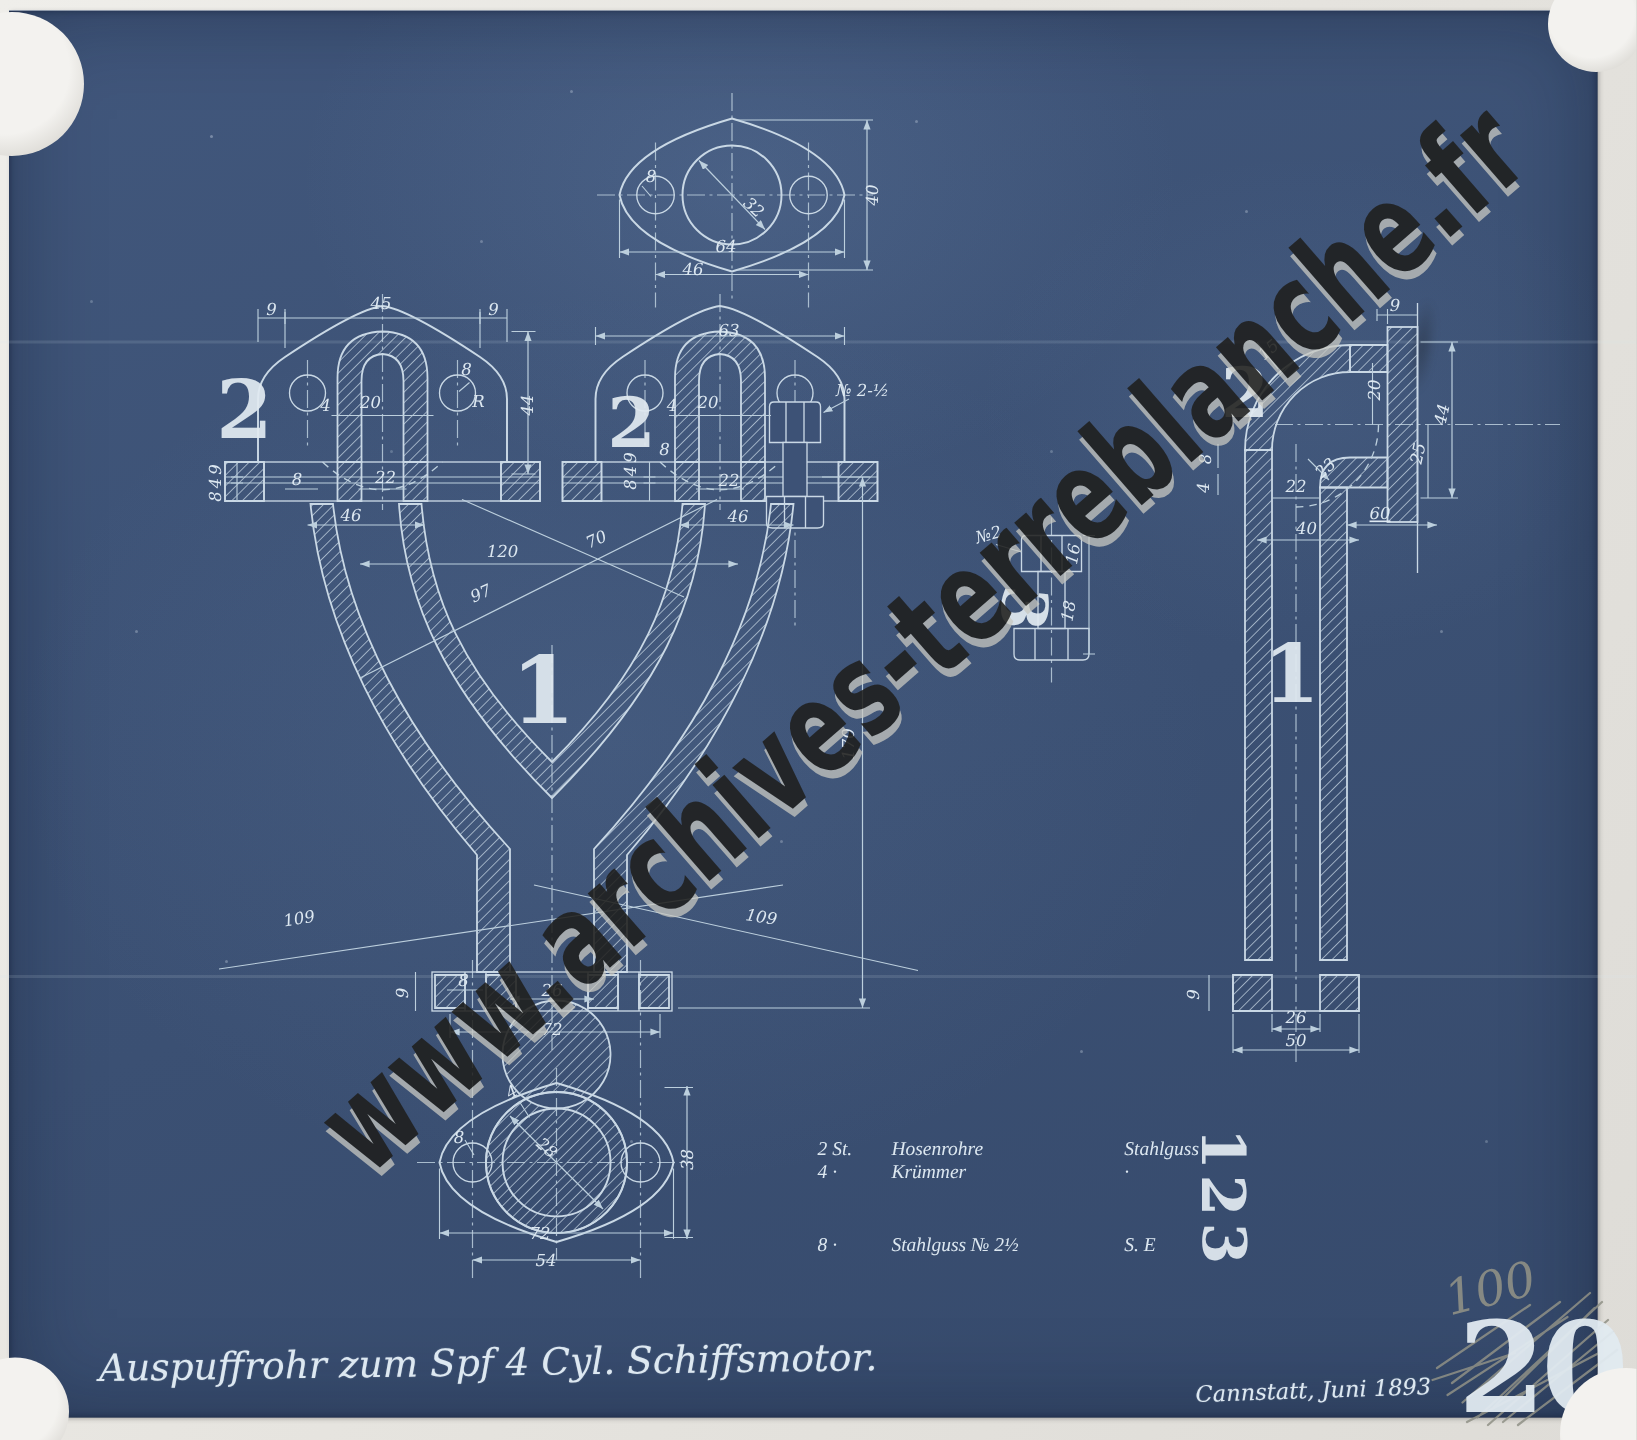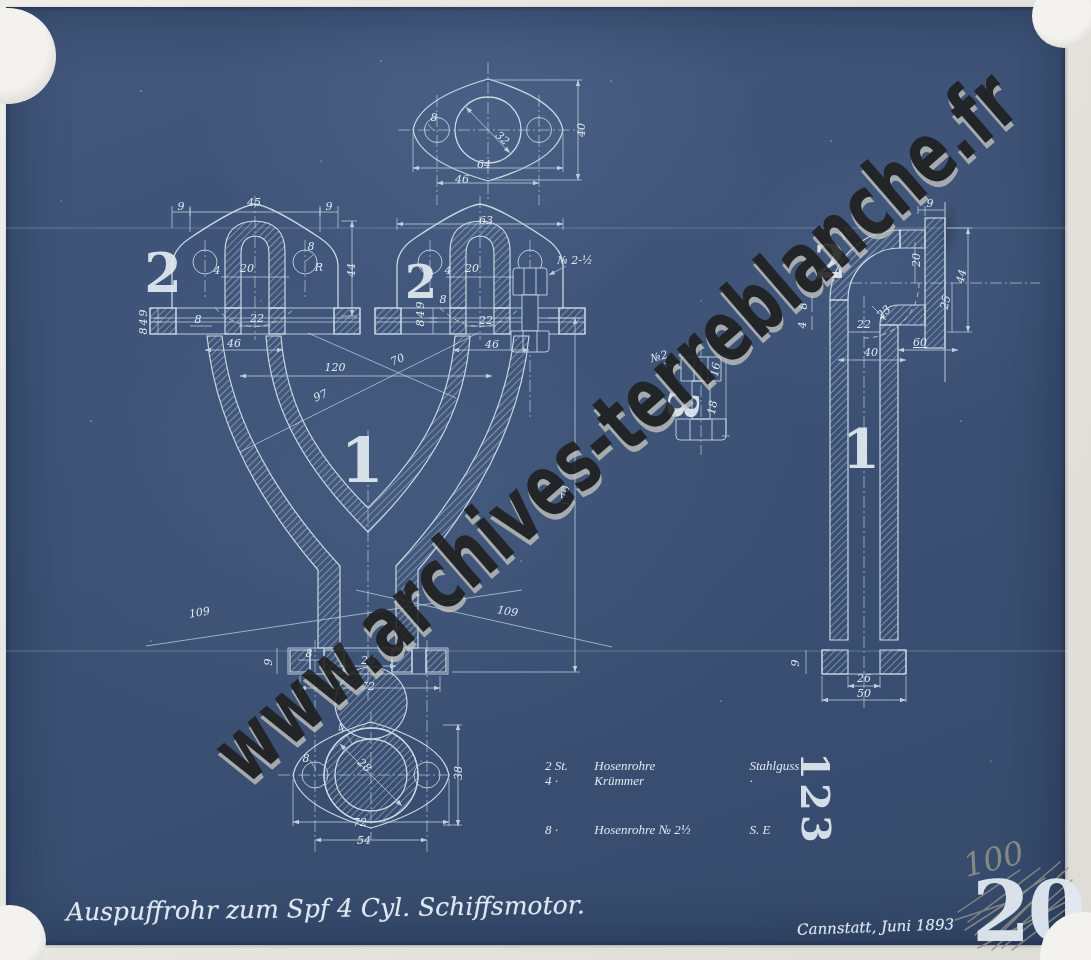--- a/index.html
+++ b/index.html
@@ -310,21 +310,21 @@
       <span class="nm">Hosenrohre</span>
       <span class="mat">Stahlguss</span>
     </div>
     <div class="parts-row" style="top:21px;">
       <span class="qty">4 ·</span>
       <span class="nm">Krümmer</span>
       <span class="mat">·</span>
     </div>
     <div class="parts-row" style="top:70px;">
       <span class="qty">8 ·</span>
-      <span class="nm">Hosenrohre № 2½</span>
+      <span class="nm">Stahlguss № 2½</span>
       <span class="mat">S. E</span>
     </div>
   </div>
 
   <div class="pencil-100">100</div>
   <div class="stamp-20">20</div>
 
   <div class="corner" style="left:-40px;top:8px;width:96px;height:96px;"></div>
   <div class="corner" style="left:1032px;top:-16px;width:64px;height:64px;"></div>
   <div class="corner" style="left:-26px;top:905px;width:72px;height:72px;"></div>

